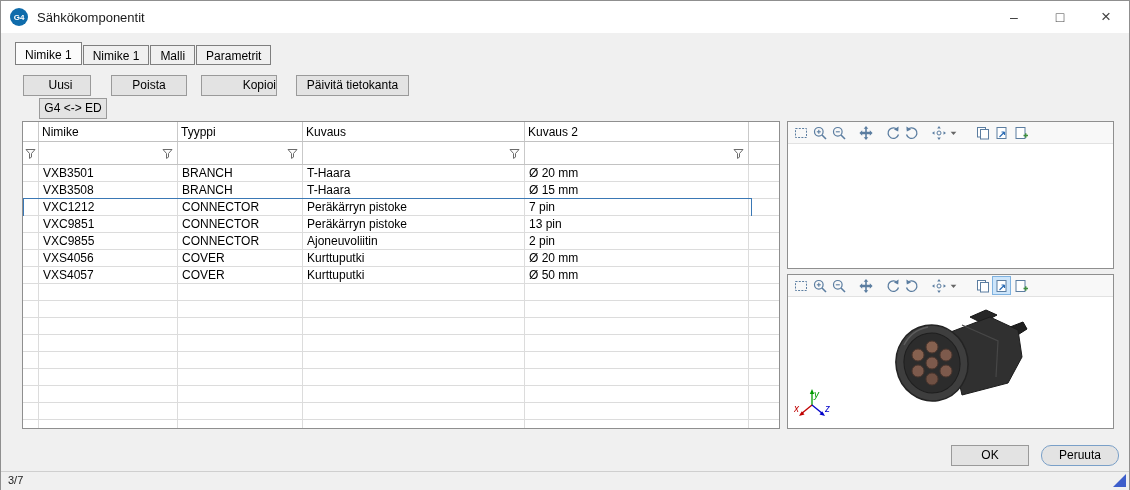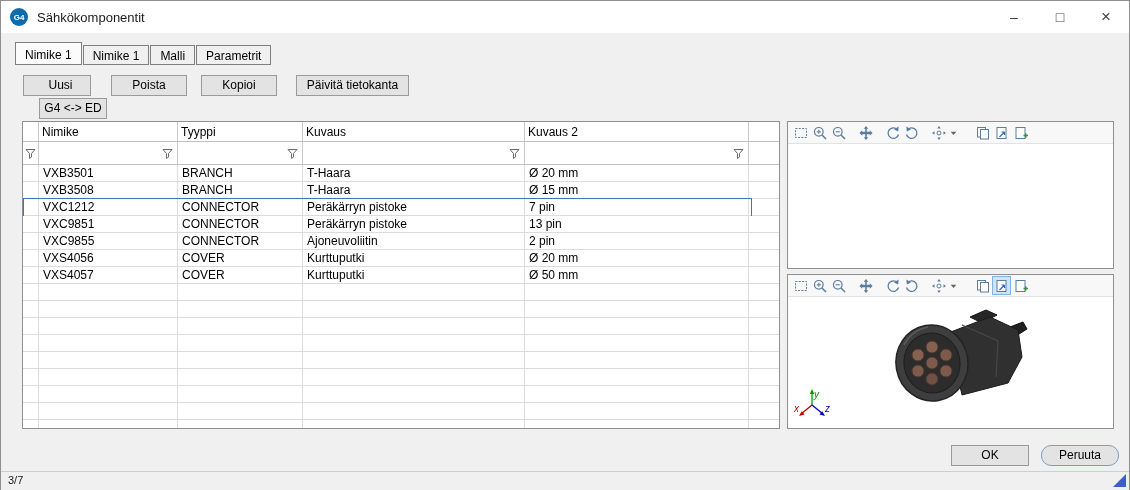--- a/index.html
+++ b/index.html
@@ -26,21 +26,21 @@
   .tabstrip { position:absolute; left:14px; top:41px; display:flex; align-items:flex-end; height:23px; }
   .tab { background:#f0f0f0; border:1px solid #7f7f7f; padding:3px 9px; height:20px;
          margin-right:1px; white-space:nowrap; }
   .tab.active { background:#fbfbfb; height:23px; padding-top:5px; }
 
   
   .btn { position:absolute; height:21px; background:#e3e3e3; border:1px solid #9a9a9a;
          font-size:12px; text-align:center; line-height:19px; white-space:nowrap; }
   .btn-uusi   { left:22px;  top:74px; width:68px;padding-left:7px; }
   .btn-poista { left:110px; top:74px; width:76px; }
-  .btn-kopioi { left:200px; top:74px; width:76px; }
+  .btn-kopioi { left:200px; top:74px; width:76px;text-align:right; }
   .btn-update { left:295px; top:74px; width:113px; }
   .btn-g4ed   { left:38px;  top:97px; width:68px; }
 
   
   .grid { position:absolute; left:21px; top:120px; width:758px; height:308px;
           background:#fff; border:1px solid #8f8f8f; overflow:hidden; }
   .grid-row { display:flex; height:17px; border-bottom:1px solid #dcdcdc; position:relative; background:#fff; }
   .grid-row.header-row { height:20px; border-bottom:1px solid #c2c2c2; }
   .grid-row.filter-row { height:23px; border-bottom:1px solid #c2c2c2; }
   .cell { border-right:1px solid #dcdcdc; height:100%; overflow:hidden; white-space:nowrap; }

